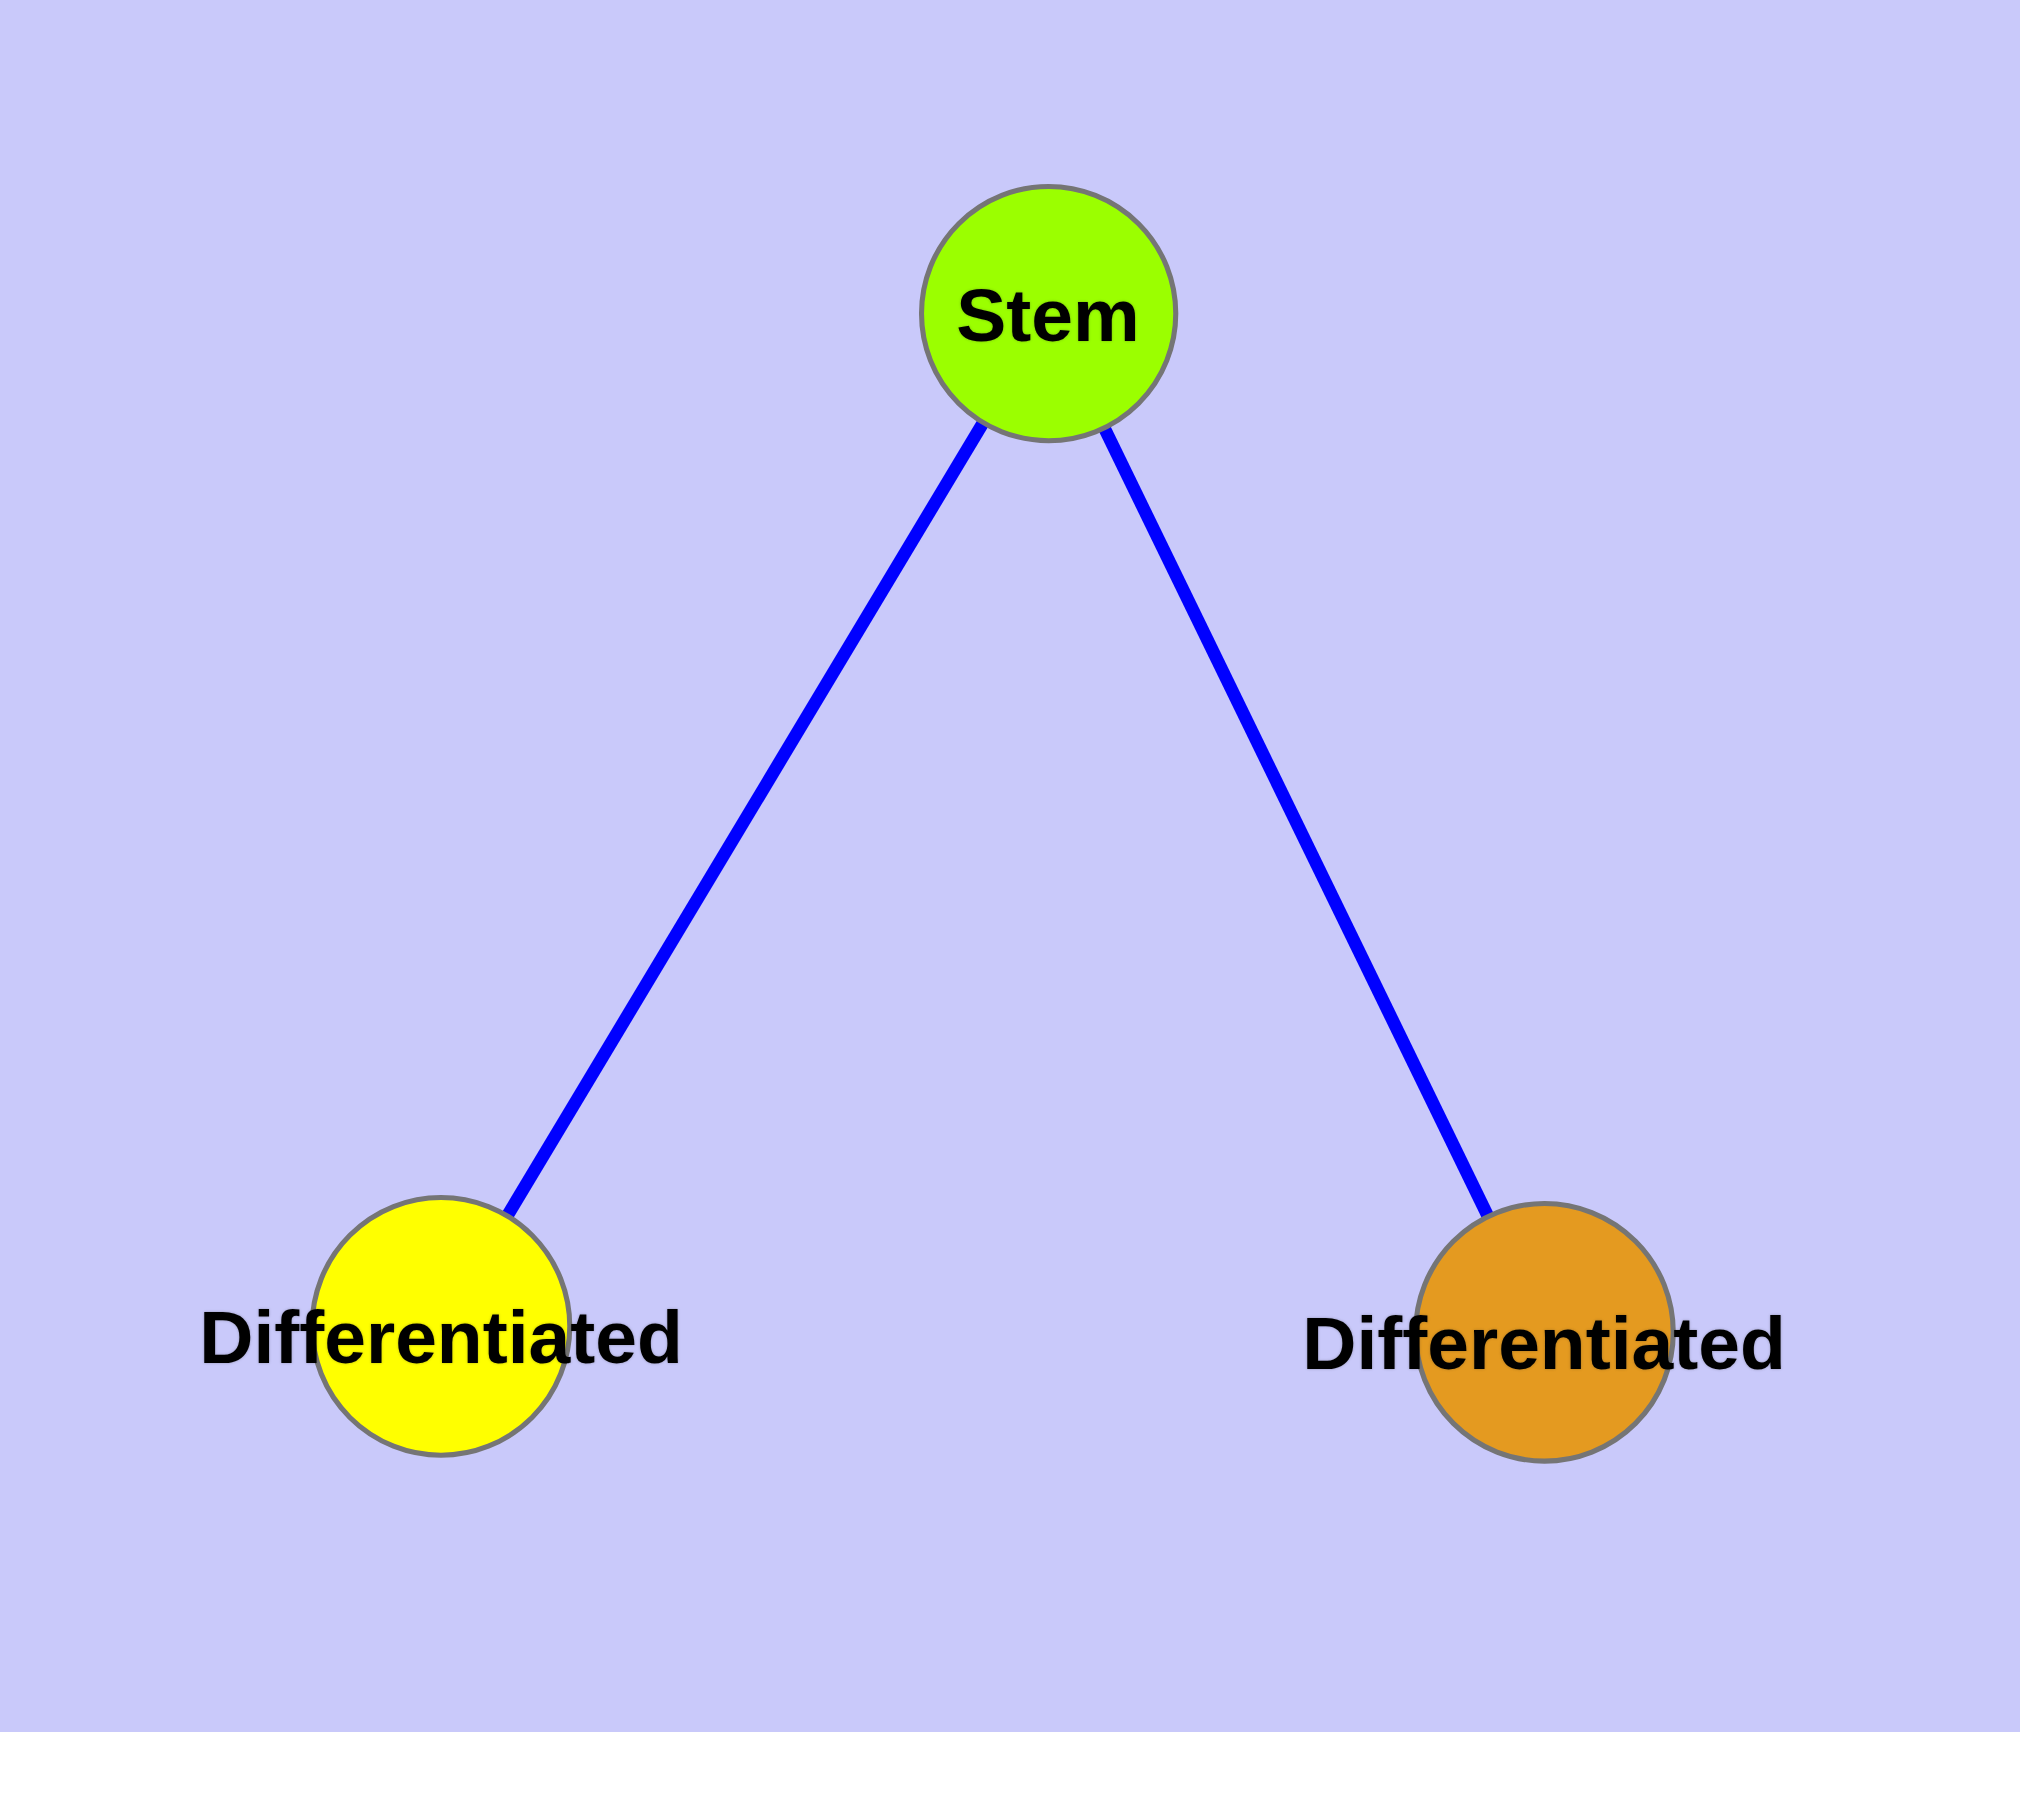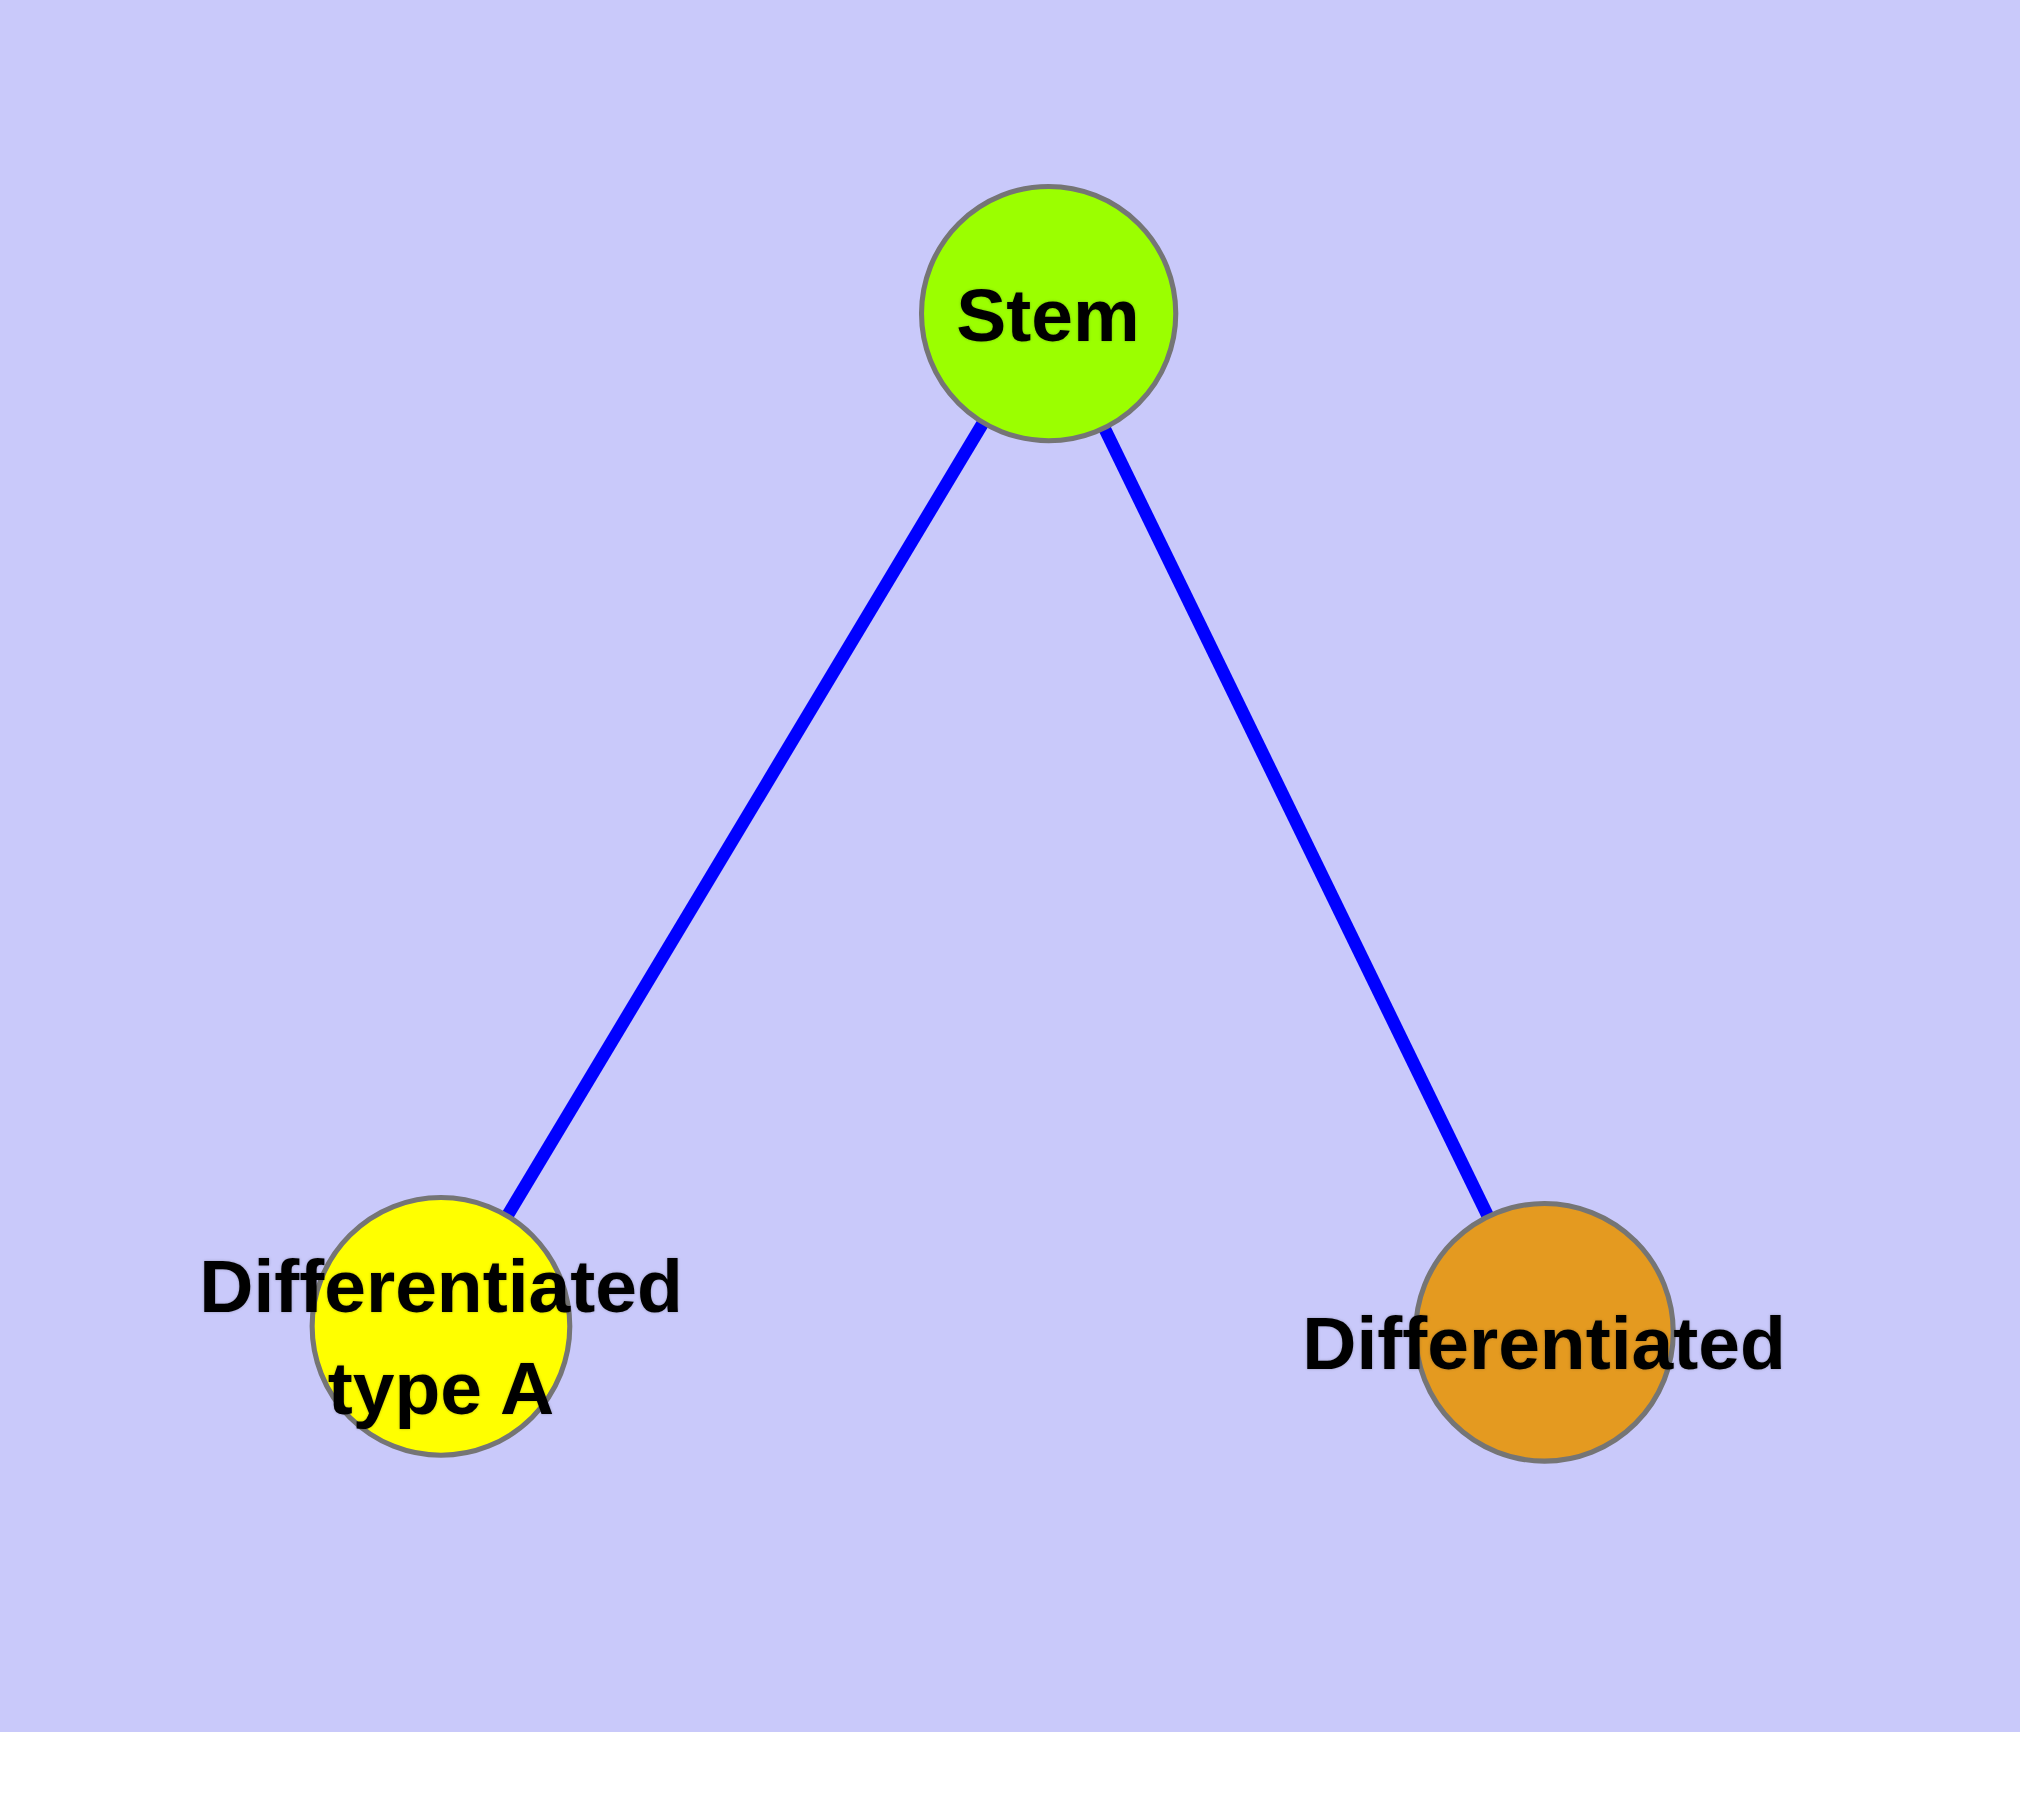--- a/index.html
+++ b/index.html
@@ -61,21 +61,20 @@
 
     <circle class="node-circle" cx="1237" cy="370" r="150" fill="#9BFF00"></circle>
     <circle class="node-circle" cx="520" cy="1565" r="152" fill="#FFFF00"></circle>
     <circle class="node-circle" cx="1822" cy="1572" r="152" fill="#E49A20"></circle>
   </svg>
 
   <div class="node-label label-stem">Stem</div>
 
   <div class="node-label label-a">
     <span>Differentiated</span>
-    <span>type A</span>
   </div>
 
   <div class="node-label label-b">
     <span>Differentiated</span>
   </div>
 
 </div>
 
 
 </body></html>

